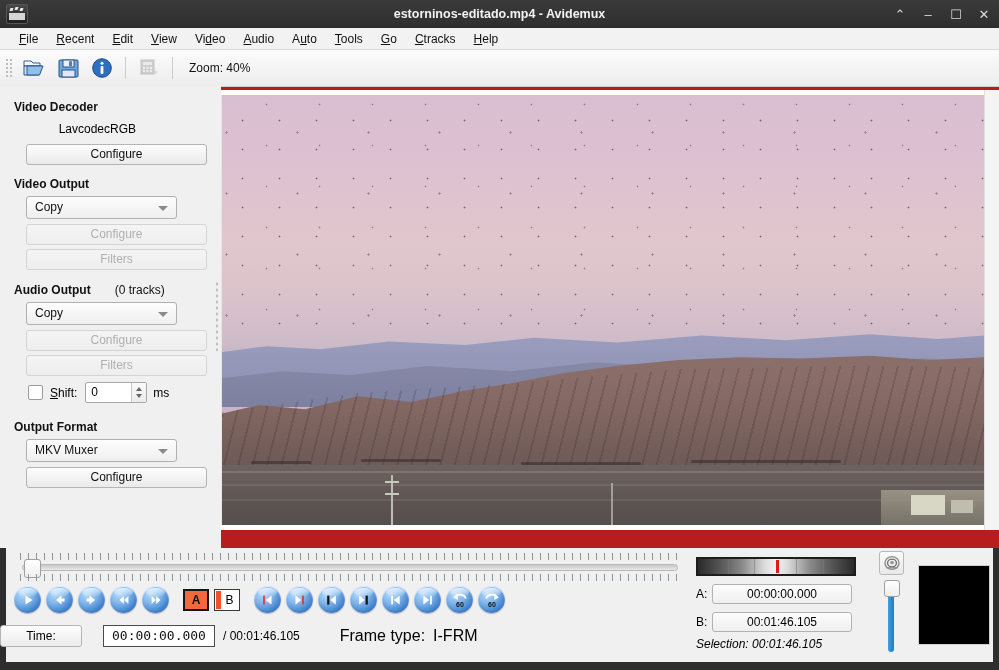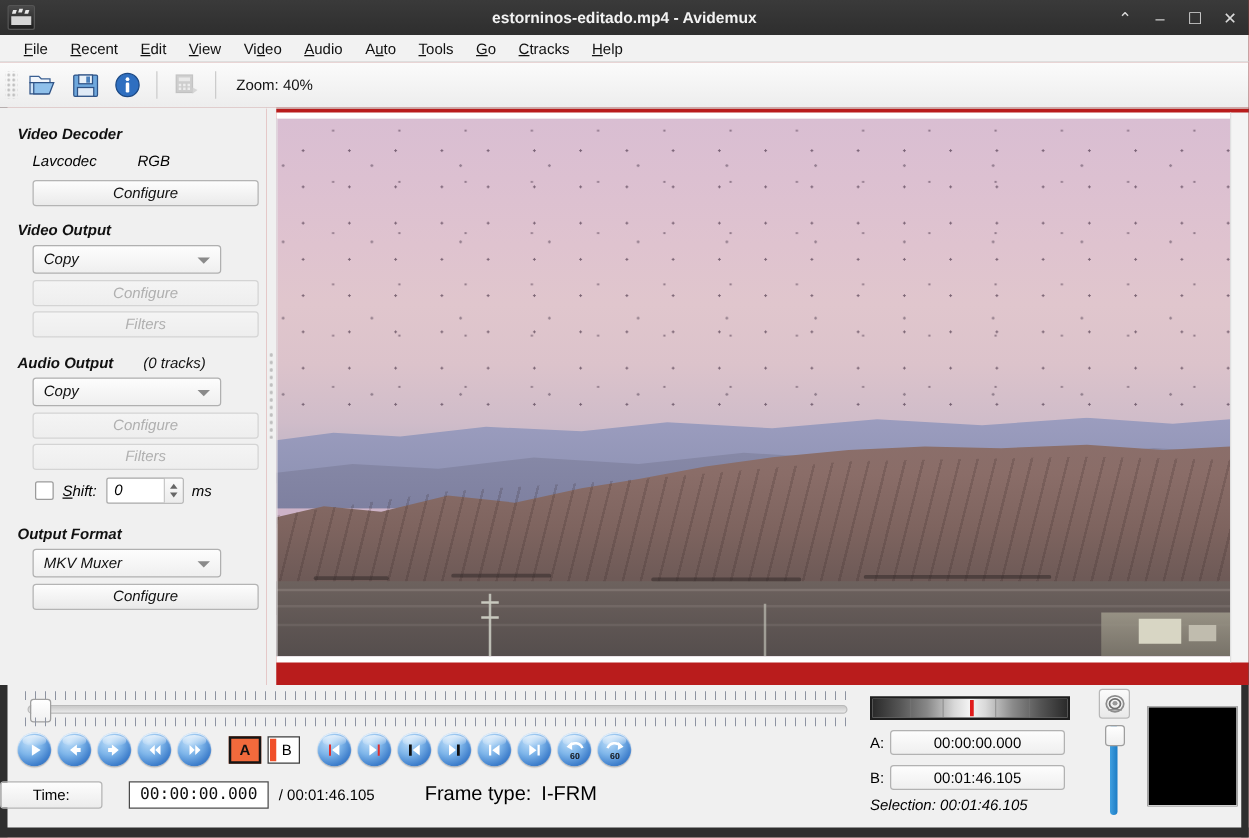--- a/index.html
+++ b/index.html
@@ -52,28 +52,28 @@
     background-image:radial-gradient(#bdbdbd 1px, transparent 1.2px);
     background-size:4px 4px;background-position:1px 1px;}
   .tbtn{width:30px;height:30px;display:flex;align-items:center;justify-content:center;
         margin:0 2px;border-radius:3px;}
   .tsep{width:1px;height:22px;background:#cccccc;margin:0 6px;}
   .zoomtxt{font-size:12px;margin-left:10px;color:#111;}
 
   
   .leftpanel{
     position:absolute;left:0;top:86px;width:213px;height:462px;
-    background:#f0f0f0;box-sizing:border-box;padding:8px 8px 0 14px;font-style:italic;
+    background:#f0f0f0;box-sizing:border-box;padding:8px 8px 0 14px;
   }
   .lbar{position:absolute;left:0;top:86px;width:6px;height:462px;background:#2e2e2e;}
   .sec-title{font-size:12px;font-weight:bold;color:#111;margin:6px 0 2px 0;}
   .sec-title.row{display:flex;align-items:baseline;}
   .sec-title .sub{font-weight:normal;margin-left:24px;}
   .codecline{display:flex;margin:8px 0 8px 12px;font-size:12px;}
-  .codecline .a{width:84px;}
+  .codecline .a{width:84px;text-align:right;}
   .btn{
     display:block;width:181px;height:21px;line-height:19px;text-align:center;
     font-size:12px;color:#111;margin:4px 0 4px 12px;
     background:linear-gradient(to bottom,#fdfdfd,#eaeaea);
     border:1px solid #b4b4b4;border-radius:3px;box-sizing:border-box;
   }
   .btn.disabled{color:#b0b0b0;background:linear-gradient(to bottom,#f4f4f4,#eeeeee);border-color:#d4d4d4;}
   .combo{
     position:relative;width:151px;height:23px;margin:5px 0 5px 12px;
     background:linear-gradient(to bottom,#fdfdfd,#efefef);

